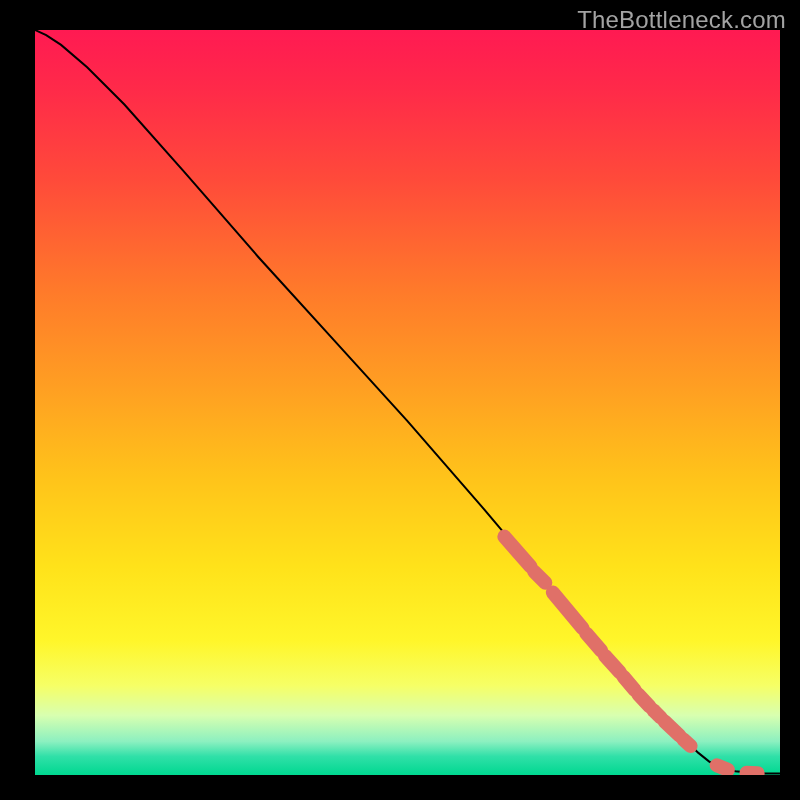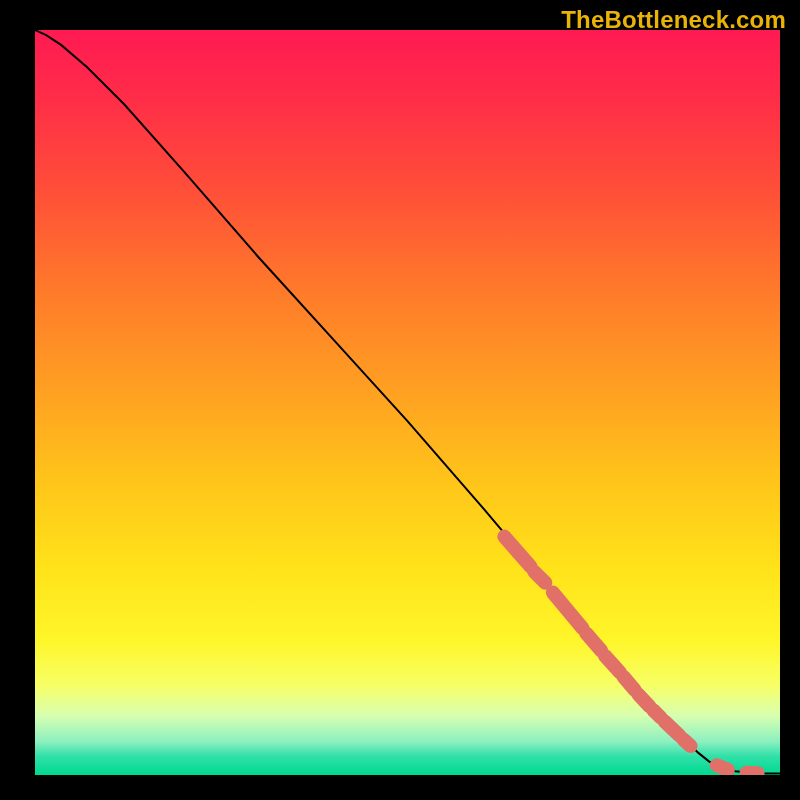--- a/index.html
+++ b/index.html
@@ -29,22 +29,22 @@
     top: 0;
     width: 100%;
     height: 100%;
   }
   .watermark {
     position: absolute;
     top: 6px;
     right: 14px;
     font-family: Arial, Helvetica, sans-serif;
     font-size: 24px;
-    font-weight: 700;
-    color: #eab308;
+    font-weight: 400;
+    color: #a3a3a3;
     letter-spacing: 0.2px;
   }
   svg.overlay {
     position: absolute;
     left: 0;
     top: 0;
     width: 100%;
     height: 100%;
     overflow: visible;
   }

